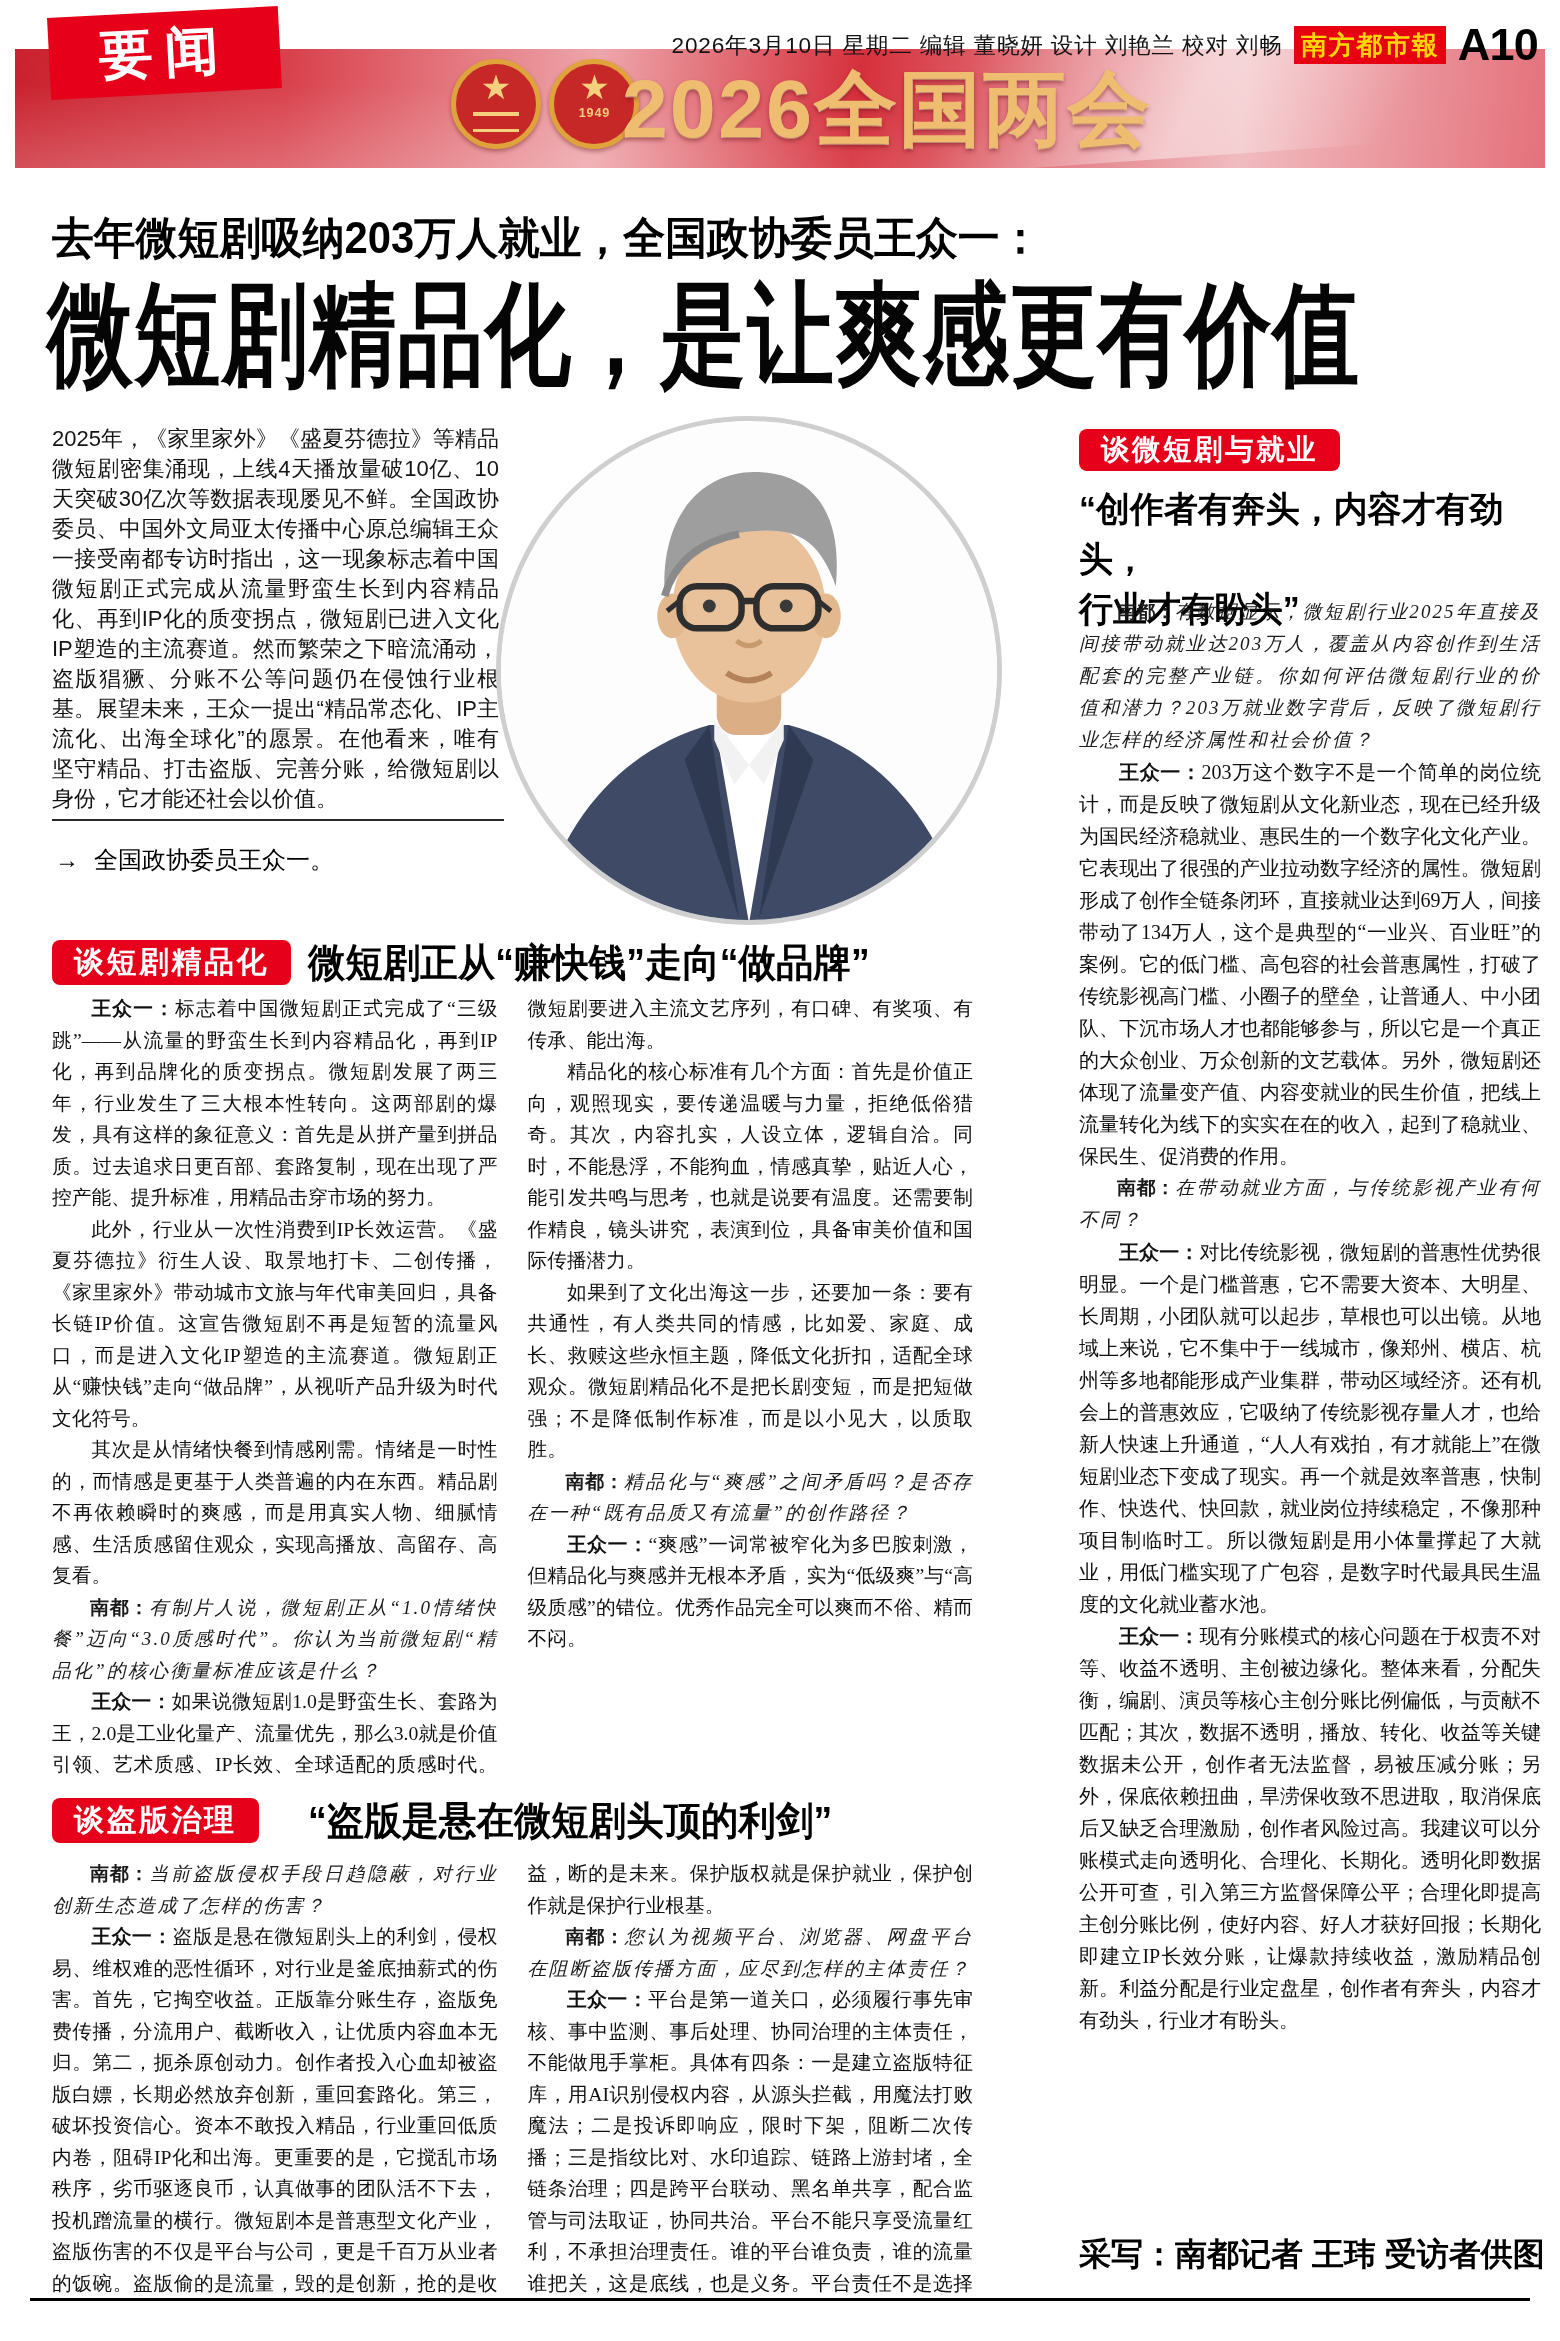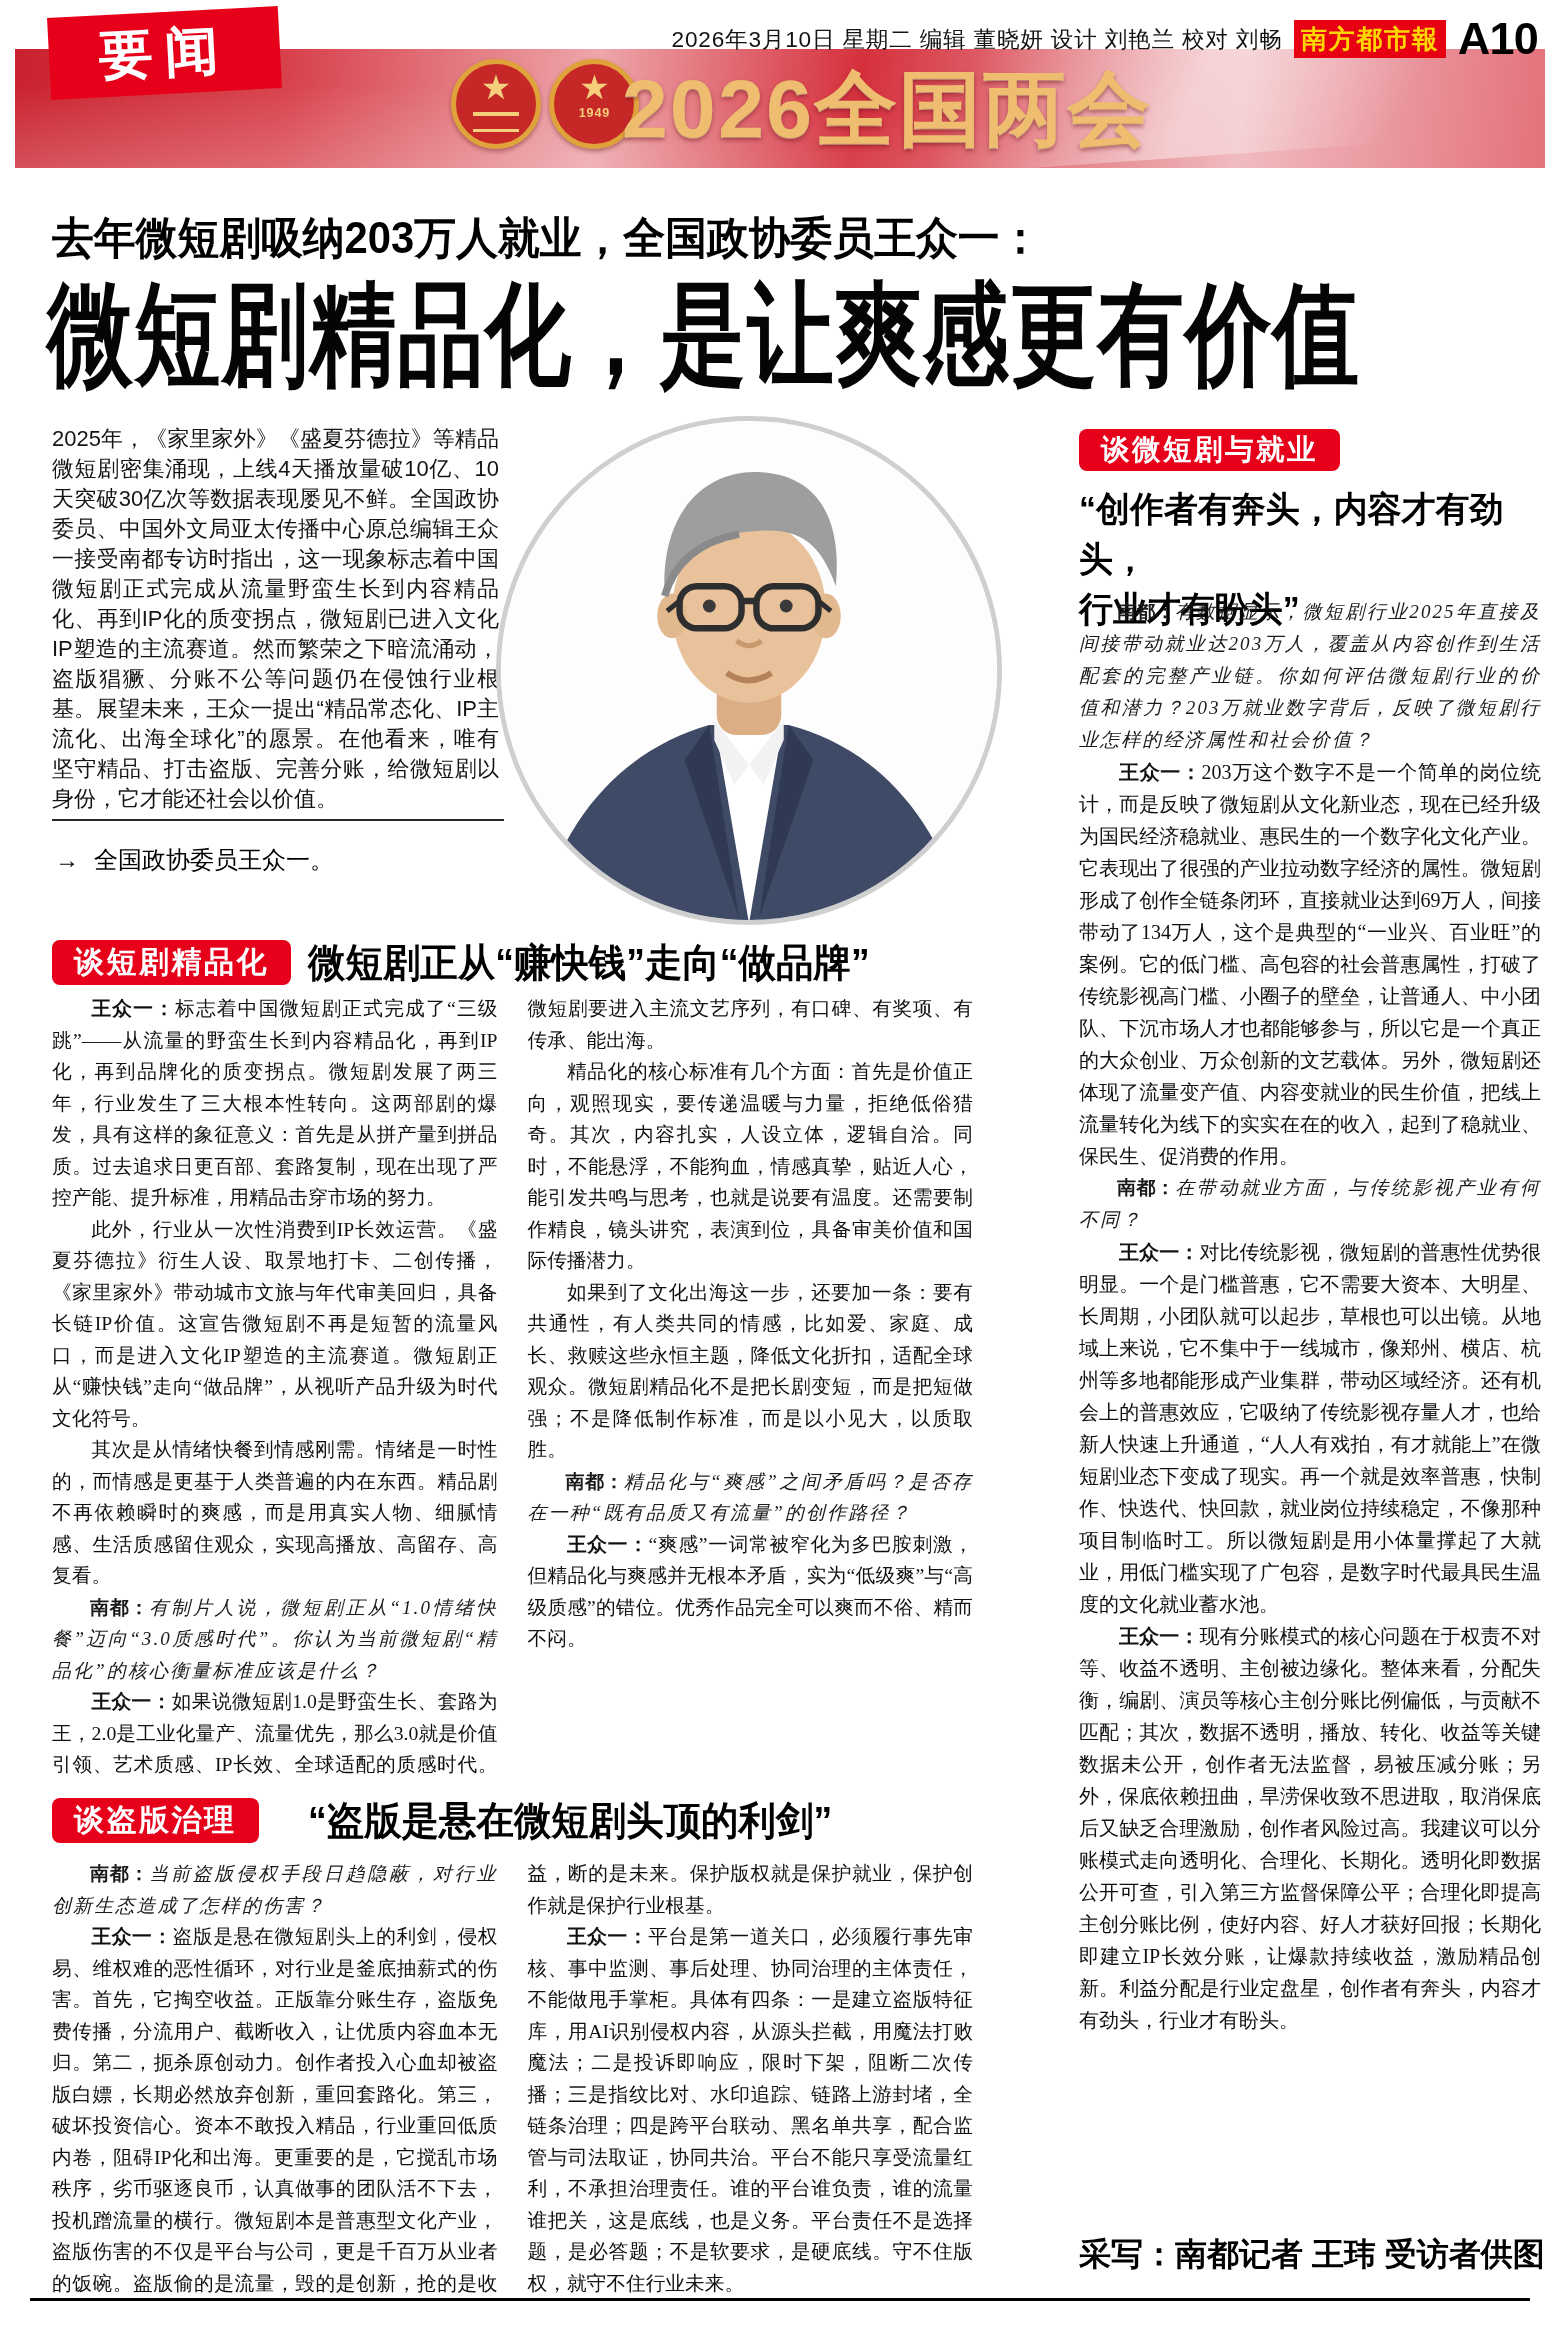--- a/index.html
+++ b/index.html
@@ -4,21 +4,21 @@
 <style>
   html,body{margin:0;padding:0;}
   body{width:1560px;height:2342px;position:relative;background:#ffffff;
        font-family:"Liberation Sans",sans-serif;color:#111;overflow:hidden;}
   .abs{position:absolute;}
 
   
   .tag-box{left:49px;top:11.7px;width:231px;height:82px;background:#e60019;
            transform:rotate(-3deg);display:flex;align-items:center;justify-content:center;
            color:#fff;font-size:54px;font-weight:900;letter-spacing:11.7px;z-index:5;}
-  .meta-row{top:13px;right:22px;display:flex;align-items:center;gap:11.7px;z-index:6;}
+  .meta-row{top:19px;right:22px;display:flex;align-items:center;gap:11.7px;z-index:6;}
   .date-line{font-size:22.6px;color:#131313;letter-spacing:0.8px;}
   .masthead{background:#e60012;color:#ffd700;font-family:"Liberation Serif",serif;
             font-weight:700;font-size:26px;padding:1.7px 6.7px;letter-spacing:1.7px;}
   .page-no{font-size:45px;font-weight:800;letter-spacing:-0.8px;color:#000;}
 
   
   .band{left:15px;top:49px;width:1530px;height:119px;overflow:hidden;
         background:
          radial-gradient(ellipse at 10% 130%, rgba(255,255,255,.30), transparent 55%),
          linear-gradient(96deg,#c9222e 0%,#d8424d 18%,#eda6ab 38%,#d5303c 55%,#f0bcc0 80%,#e4717b 100%);}
@@ -163,20 +163,21 @@
 </div>
 
 <div class="abs" style="left:52px;top:1798px;">
   <span class="pill">谈盗版治理</span>
 </div>
 <div class="abs sec-title" style="left:308px;top:1798px;">“盗版是悬在微短剧头顶的利剑”</div>
 
 <div class="abs cols sec2-body">
   <p class="q"><span class="lab">南都：</span><span>当前盗版侵权手段日趋隐蔽，对行业创新生态造成了怎样的伤害？</span></p>
   <p class="a"><span class="lab">王众一：</span><span>盗版是悬在微短剧头上的利剑，侵权易、维权难的恶性循环，对行业是釜底抽薪式的伤害。首先，它掏空收益。正版靠分账生存，盗版免费传播，分流用户、截断收入，让优质内容血本无归。第二，扼杀原创动力。创作者投入心血却被盗版白嫖，长期必然放弃创新，重回套路化。第三，破坏投资信心。资本不敢投入精品，行业重回低质内卷，阻碍IP化和出海。更重要的是，它搅乱市场秩序，劣币驱逐良币，认真做事的团队活不下去，投机蹭流量的横行。微短剧本是普惠型文化产业，盗版伤害的不仅是平台与公司，更是千百万从业者的饭碗。盗版偷的是流量，毁的是创新，抢的是收益，断的是未来。保护版权就是保护就业，保护创作就是保护行业根基。</span></p>
+  <p class="q"><span class="lab">南都：</span><span>您认为视频平台、浏览器、网盘平台在阻断盗版传播方面，应尽到怎样的主体责任？</span></p>
   <p class="a"><span class="lab">王众一：</span><span>平台是第一道关口，必须履行事先审核、事中监测、事后处理、协同治理的主体责任，不能做甩手掌柜。具体有四条：一是建立盗版特征库，用AI识别侵权内容，从源头拦截，用魔法打败魔法；二是投诉即响应，限时下架，阻断二次传播；三是指纹比对、水印追踪、链路上游封堵，全链条治理；四是跨平台联动、黑名单共享，配合监管与司法取证，协同共治。平台不能只享受流量红利，不承担治理责任。谁的平台谁负责，谁的流量谁把关，这是底线，也是义务。平台责任不是选择题，是必答题；不是软要求，是硬底线。守不住版权，就守不住行业未来。</span></p>
 </div>
 
 <div class="abs sb-pill">
   <span class="pill">谈微短剧与就业</span>
 </div>
 <div class="abs quote">
   <div>“创作者有奔头，内容才有劲头，</div>
   <div>行业才有盼头”</div>
 </div>

